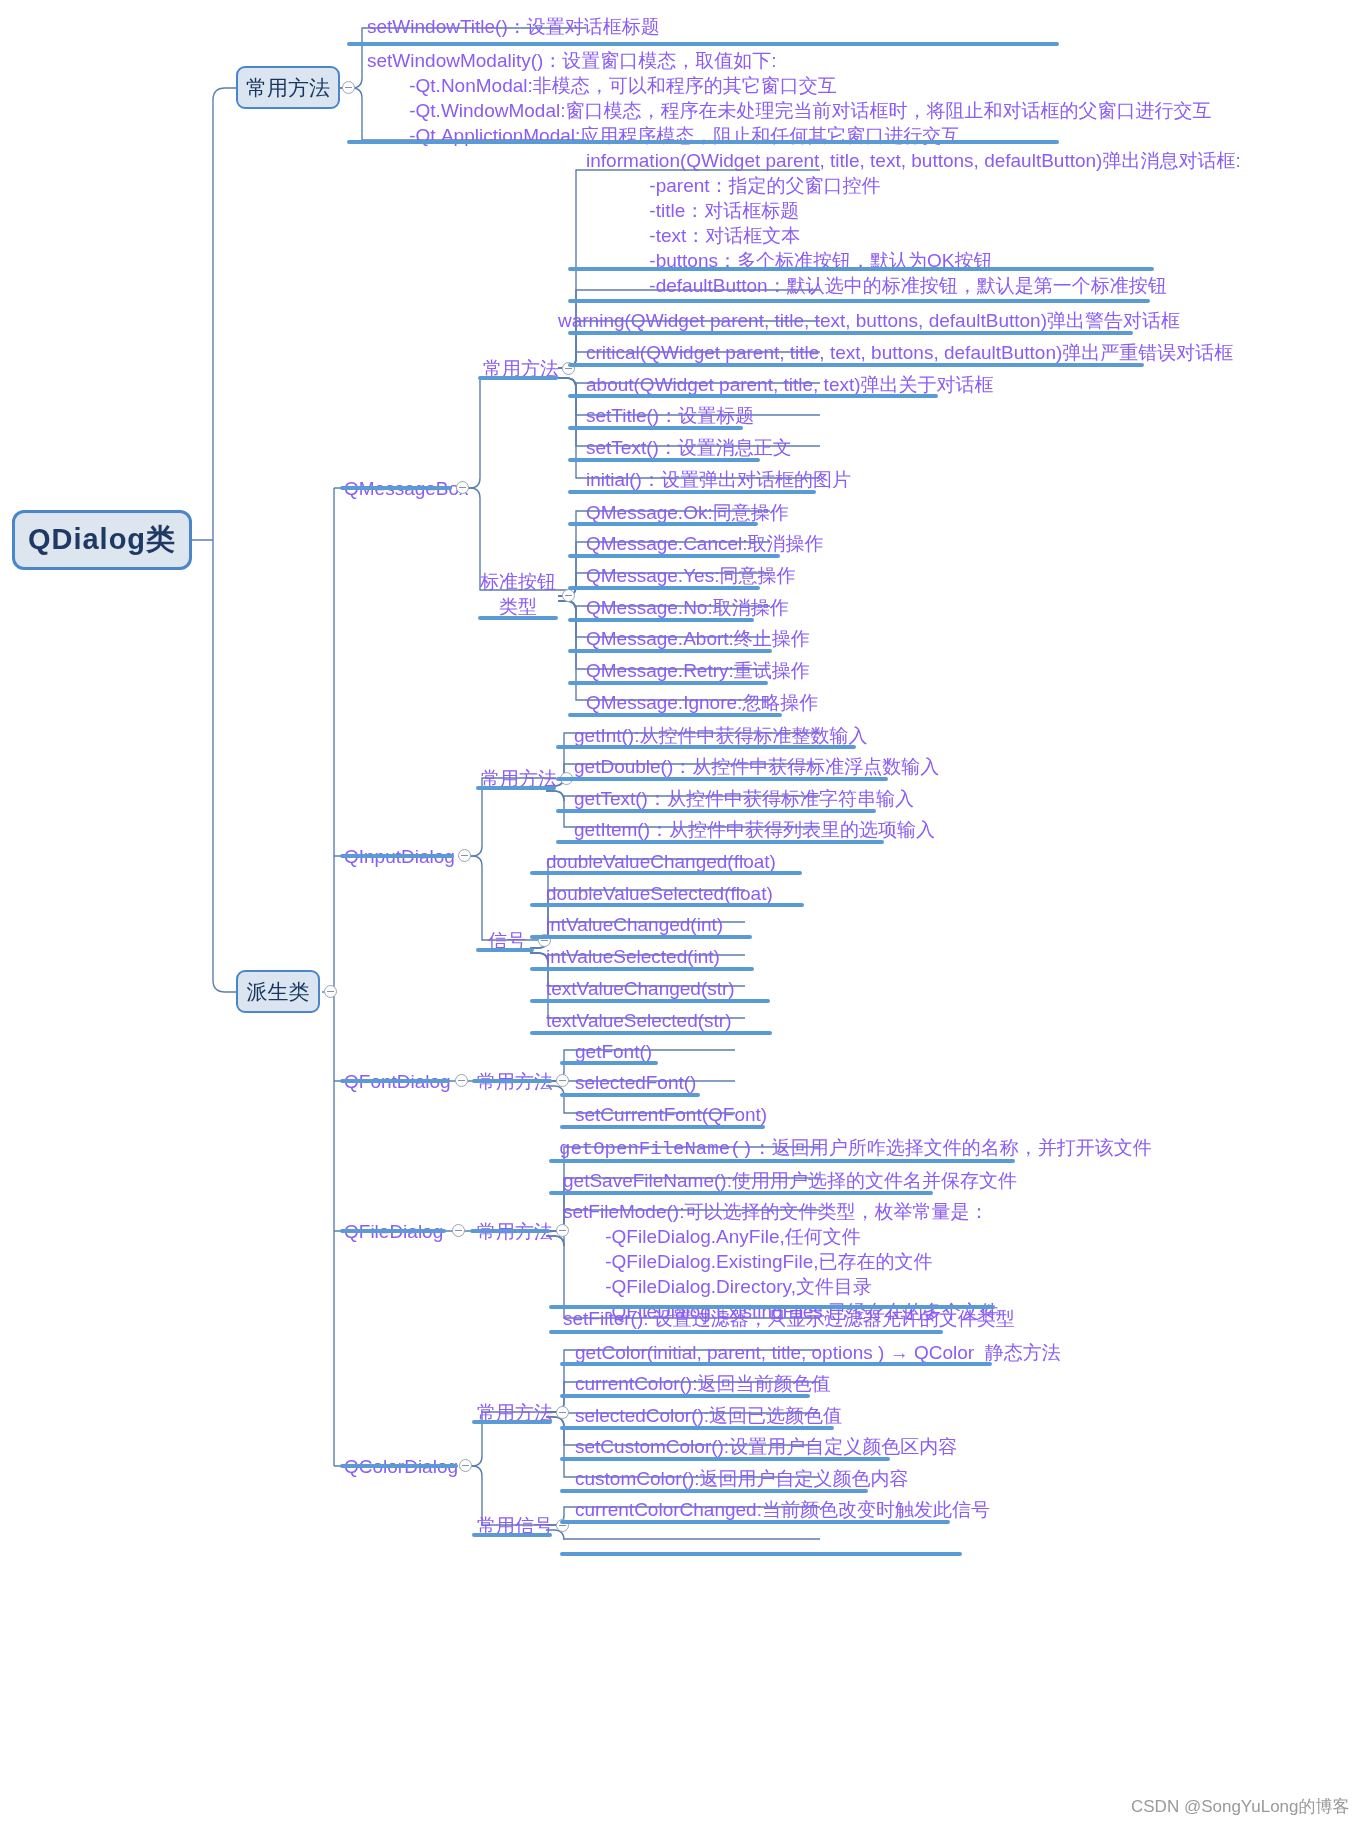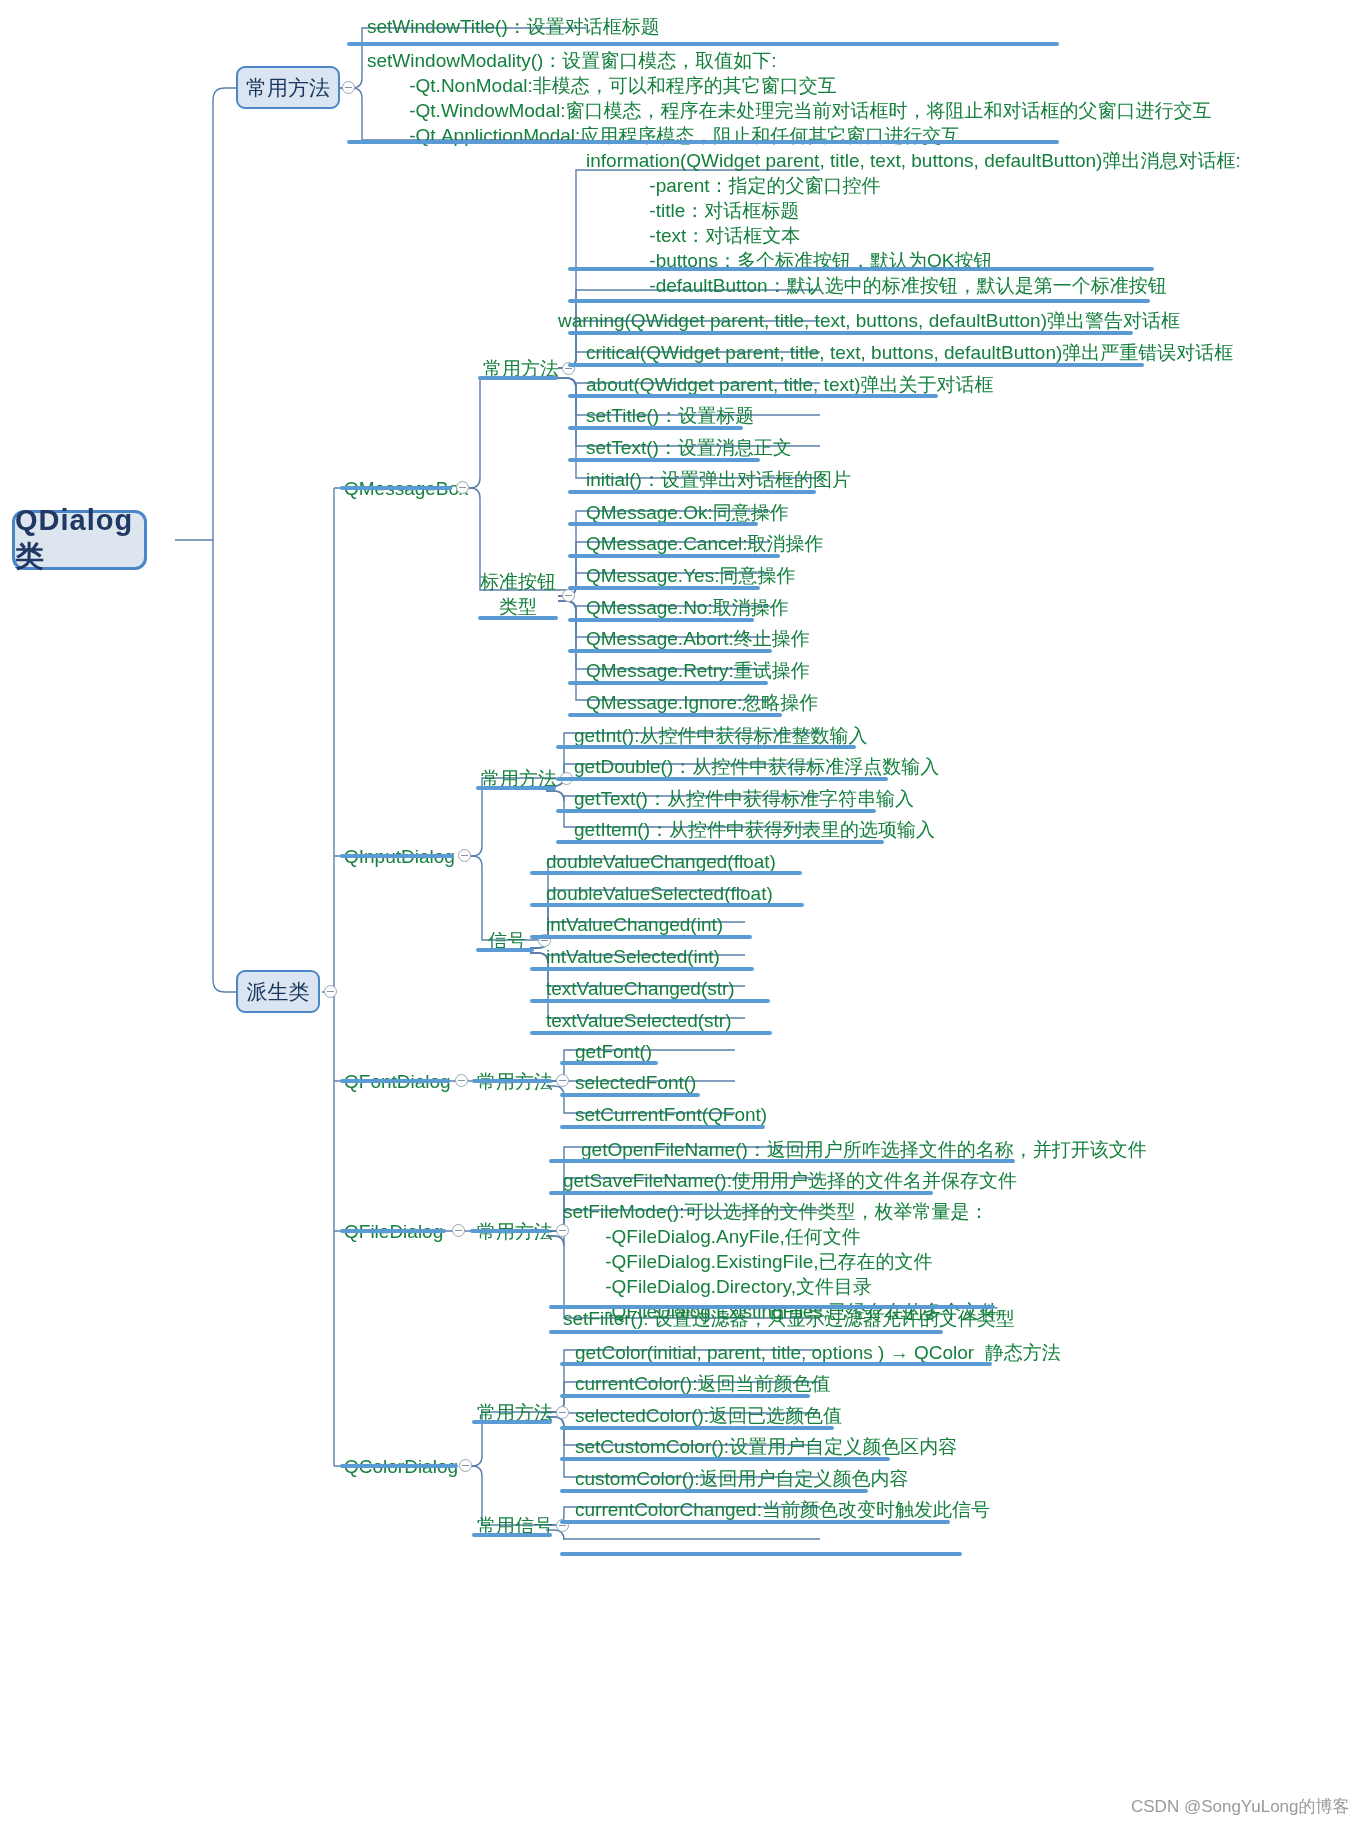--- a/index.html
+++ b/index.html
@@ -54,21 +54,21 @@
     display: flex;
     align-items: center;
     justify-content: center;
     box-sizing: border-box;
   }
   
   .topic {
     position: absolute;
     font-size: 19px;
     line-height: 25px;
-    color: #15803d;
+    color: #8b5cf6;
     white-space: pre;
     box-sizing: border-box;
   }
   .topic.center {
     text-align: center;
   }
   
   .ul {
     position: absolute;
     background: #5b9bd5;
@@ -181,21 +181,21 @@
       <path d="M546 1412 H554 Q564 1412 564 1402 V1382 H820"></path>
       <path d="M546 1412 H554 Q564 1412 564 1412 V1413 H820"></path>
       <path d="M546 1417 H554 Q564 1417 564 1427 V1445 H820"></path>
       <path d="M546 1417 H554 Q564 1417 564 1427 V1477 H820"></path>
 
       <path d="M546 1525 H554 Q564 1525 564 1515 V1507 H820"></path>
       <path d="M546 1530 H554 Q564 1530 564 1540 V1539 H820"></path>
     </g>
   </svg>
 
-  <div class="root-node" style="left:12px; top:510px; width:135px; height:60px;">
+  <div class="root-node" style="left:12px; top:510px; width:180px; height:60px;">
     <span>QDialog类</span>
   </div>
 
   <div class="l1-node" style="left:236px; top:66px; width:104px; height:43px;">
     <span>常用方法</span>
   </div>
   <div class="collapse" style="left:342px; top:81px;"></div>
 
   <div class="l1-node" style="left:236px; top:970px; width:84px; height:43px;">
     <span>派生类</span>
@@ -333,21 +333,21 @@
   <div class="ul" style="left:560px; top:1125px; width:205px;"></div>
 
   <div class="topic" style="left:344px; top:1219px;">QFileDialog</div>
   <div class="ul" style="left:340px; top:1229px; width:106px;"></div>
   <div class="collapse" style="left:452px; top:1224px;"></div>
 
   <div class="topic center" style="left:477px; top:1219px; width:72px;">常用方法</div>
   <div class="ul" style="left:470px; top:1229px; width:80px;"></div>
   <div class="collapse" style="left:556px; top:1224px;"></div>
 
-  <div class="topic" style="left:581px; top:1137px;">getOpenFileName()：返回用户所咋选择文件的名称，并打开该文件</div>
+  <div class="topic" style="left:559px; top:1137px;font-family:Liberation Mono, monospace;">getOpenFileName()：返回用户所咋选择文件的名称，并打开该文件</div>
   <div class="ul" style="left:549px; top:1159px; width:466px;"></div>
 
   <div class="topic" style="left:563px; top:1168px;">getSaveFileName():使用用户选择的文件名并保存文件</div>
   <div class="ul" style="left:549px; top:1191px; width:384px;"></div>
 
   <div class="topic" style="left:563px; top:1199px;">setFileMode():可以选择的文件类型，枚举常量是：
         -QFileDialog.AnyFile,任何文件
         -QFileDialog.ExistingFile,已存在的文件
         -QFileDialog.Directory,文件目录
         -QFileDialog.ExistingFiles,已经存在的多个文件</div>

